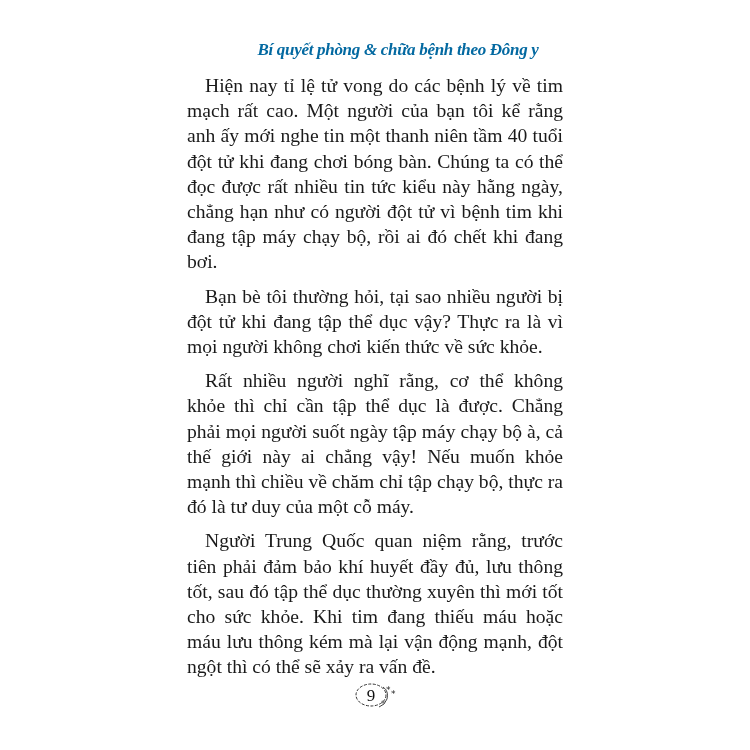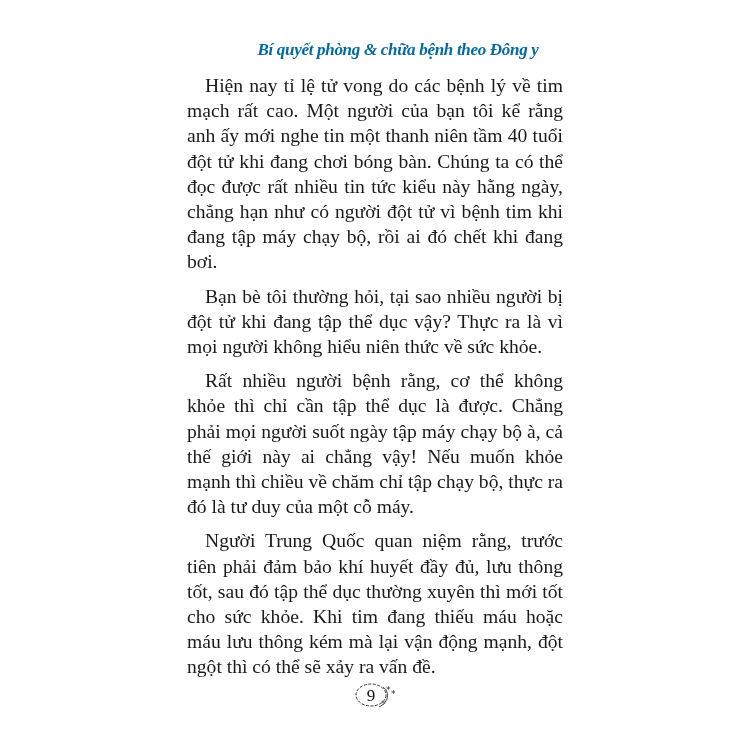--- a/index.html
+++ b/index.html
@@ -82,22 +82,22 @@
   </style>
 </head>
 <body>
 
 <div class="page">
 
   <div class="running-head">Bí quyết phòng &amp; chữa bệnh theo Đông y</div>
 
   <div class="body-text">
     <p class="last-left">Hiện nay tỉ lệ tử vong do các bệnh lý về tim mạch rất cao. Một người của bạn tôi kể rằng anh ấy mới nghe tin một thanh niên tầm 40 tuổi đột tử khi đang chơi bóng bàn. Chúng ta có thể đọc được rất nhiều tin tức kiểu này hằng ngày, chẳng hạn như có người đột tử vì bệnh tim khi đang tập máy chạy bộ, rồi ai đó chết khi đang bơi.</p>
-    <p class="last-left">Bạn bè tôi thường hỏi, tại sao nhiều người bị đột tử khi đang tập thể dục vậy? Thực ra là vì mọi người không hiểu niên thức về sức khỏe.</p>
-    <p class="last-left">Rất nhiều người bệnh rằng, cơ thể không khỏe thì chỉ cần tập thể dục là được. Chẳng phải mọi người suốt ngày tập máy chạy bộ à, cả thế giới này ai chẳng vậy! Nếu muốn khỏe mạnh thì chiều về chăm chỉ tập chạy bộ, thực ra đó là tư duy của một cỗ máy.</p>
+    <p class="last-left">Bạn bè tôi thường hỏi, tại sao nhiều người bị đột tử khi đang tập thể dục vậy? Thực ra là vì mọi người không chơi kiến thức về sức khỏe.</p>
+    <p class="last-left">Rất nhiều người nghĩ rằng, cơ thể không khỏe thì chỉ cần tập thể dục là được. Chẳng phải mọi người suốt ngày tập máy chạy bộ à, cả thế giới này ai chẳng vậy! Nếu muốn khỏe mạnh thì chiều về chăm chỉ tập chạy bộ, thực ra đó là tư duy của một cỗ máy.</p>
     <p class="last-left">Người Trung Quốc quan niệm rằng, trước tiên phải đảm bảo khí huyết đầy đủ, lưu thông tốt, sau đó tập thể dục thường xuyên thì mới tốt cho sức khỏe. Khi tim đang thiếu máu hoặc máu lưu thông kém mà lại vận động mạnh, đột ngột thì có thể sẽ xảy ra vấn đề.</p>
 
   </div>
 
   <div class="folio">
     <svg width="46" height="30" viewBox="0 0 46 30">
       <ellipse cx="18" cy="14" rx="15" ry="11" fill="none" stroke="#333" stroke-width="1" stroke-dasharray="3,1.5"></ellipse>
       <path d="M30 6 Q36 10 34 18 Q32 24 26 26" fill="none" stroke="#444" stroke-width="1"></path>
       <text x="33" y="12" font-size="9" fill="#222" font-family="DejaVu Sans, sans-serif">*</text>
       <text x="38" y="16" font-size="9" fill="#222" font-family="DejaVu Sans, sans-serif">*</text>

